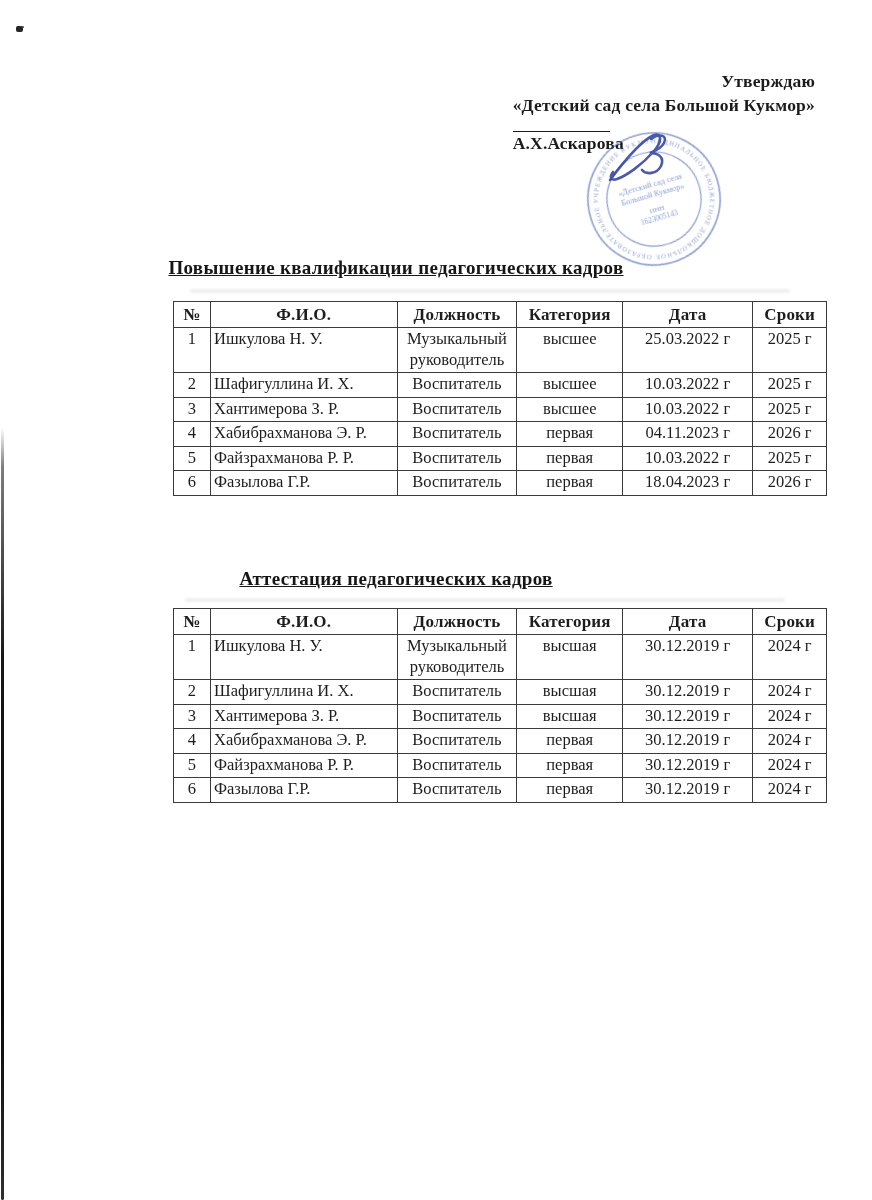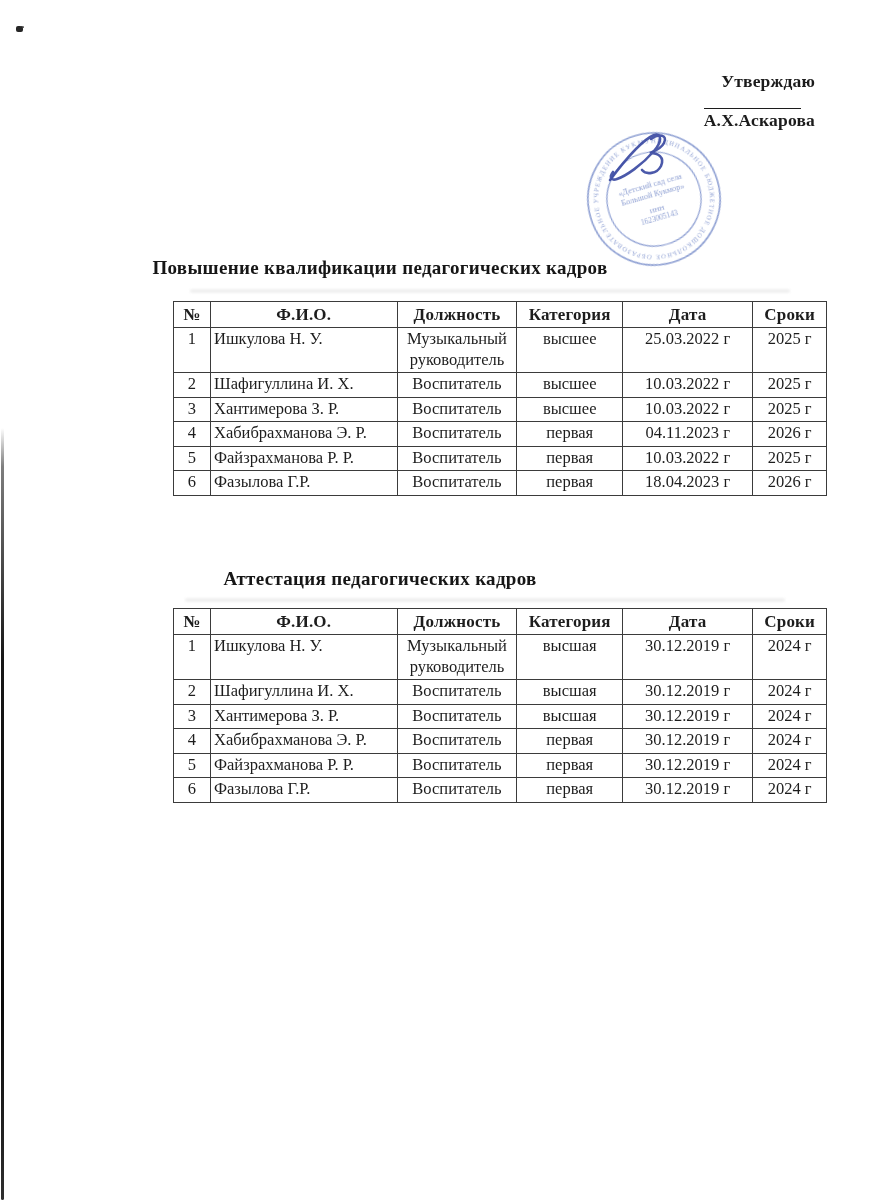--- a/index.html
+++ b/index.html
@@ -27,22 +27,22 @@
     z-index:2; transform:rotate(-16deg); opacity:.62; filter:blur(.35px);
     pointer-events:none;
   }
   
   .signature{
     position:absolute; left:596px; top:124px; width:92px; height:72px; z-index:3;
     pointer-events:none;
   }
   
   .section-title{
-    position:absolute; left:0; width:760px; text-align:center;
-    font-weight:bold; font-size:19px; letter-spacing:.3px; color:#161616;
+    position:absolute; left:16px; width:760px; text-align:center;
+    font-weight:bold; font-size:19px; letter-spacing:.3px; color:#161616;text-decoration:underline;
   }
   #title-1{top:257px}
   #title-2{top:568px}
   
   .doc-table{
     position:absolute; left:173px; width:654px;
     border-collapse:collapse; table-layout:fixed;
     font-family:"Liberation Serif", serif; color:#1d1d1d;
   }
   #table-1{top:301px}
@@ -89,20 +89,21 @@
   #ghost-2{left:185px; top:598px; width:600px;}
 </style>
 </head>
 <body>
 
 <div class="ghost-line" id="ghost-1"></div>
 <div class="ghost-line" id="ghost-2"></div>
 
 <div class="approval">
   <div>Утверждаю</div>
+  <div>«Детский сад села Большой Кукмор»</div>
   <div class="sig-row">
     <span class="sig-underline"></span>
     <span>А.Х.Аскарова</span>
   </div>
 </div>
 
 <svg class="stamp" viewBox="0 0 144 144">
   <g fill="none" stroke="#4a66b8">
     <circle cx="72" cy="72" r="66" stroke-width="1.6"></circle>
     <circle cx="72" cy="72" r="47" stroke-width="1.2"></circle>

